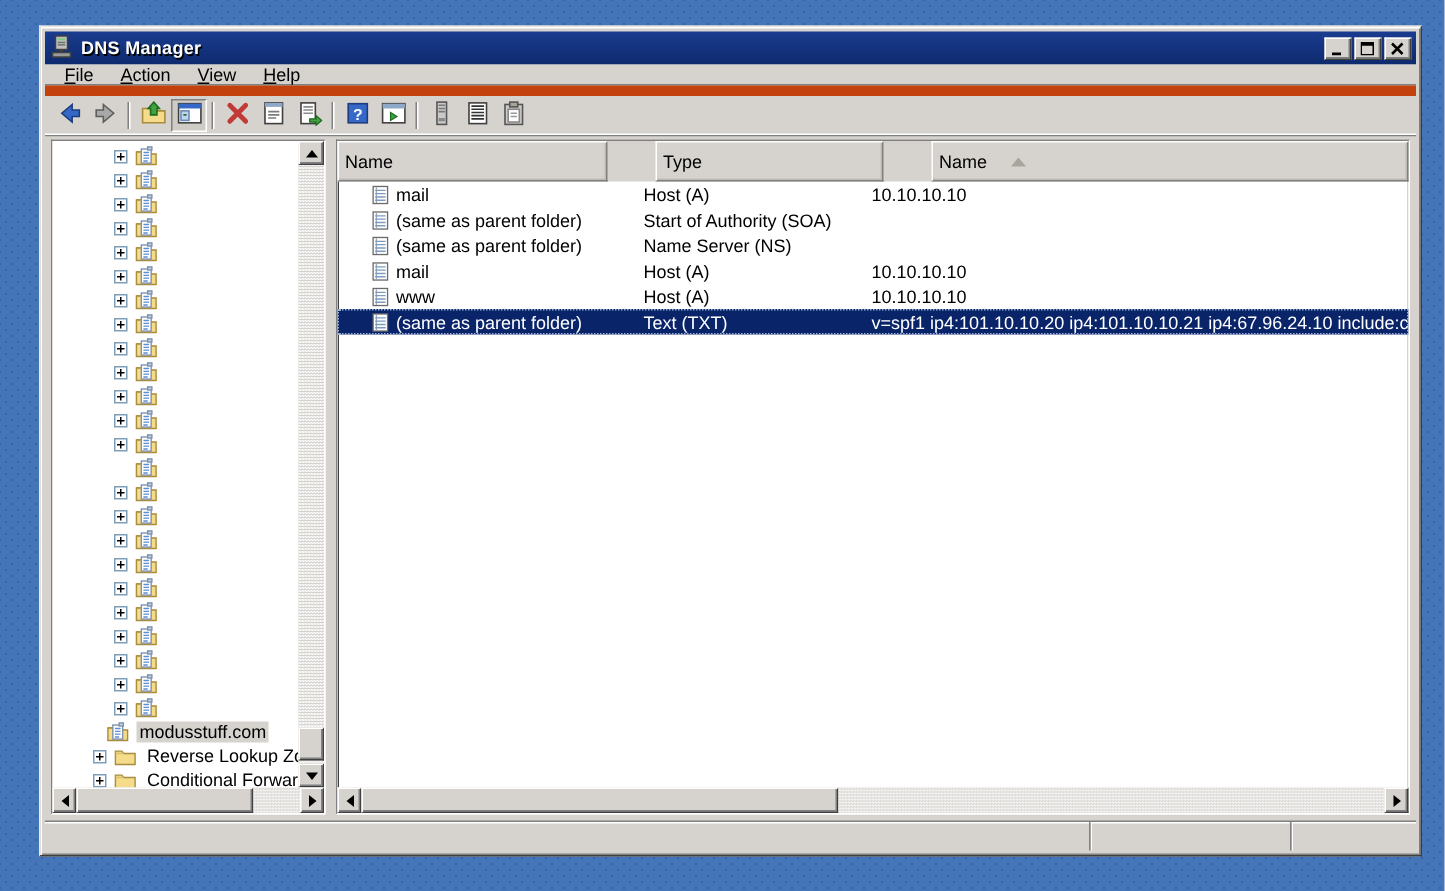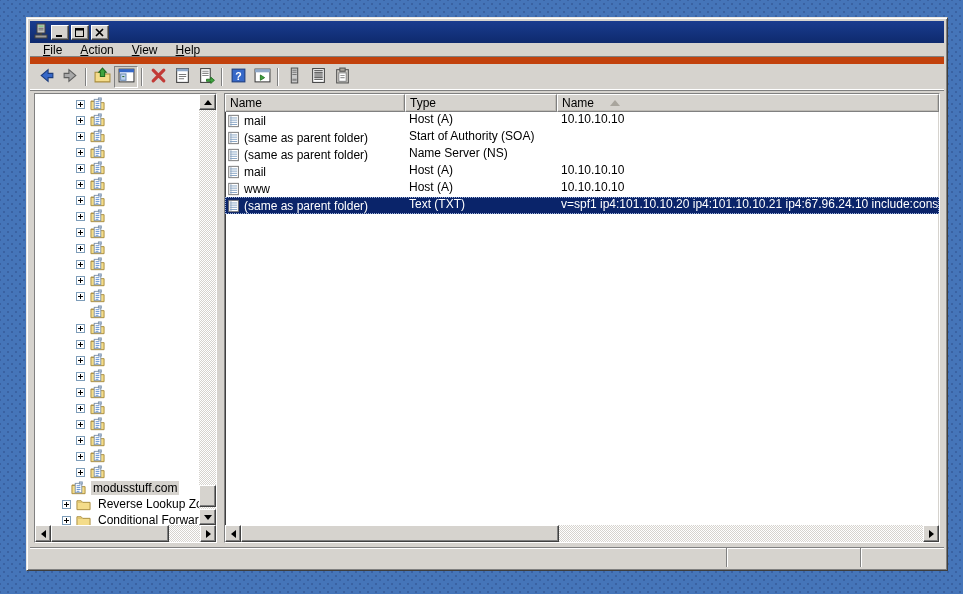--- a/index.html
+++ b/index.html
@@ -73,32 +73,32 @@
   .tree-row .plusbox::before{ left:1px; right:1px; top:3px; height:1px; }
   .tree-row .plusbox::after{ top:1px; bottom:1px; left:3px; width:1px; }
   .tree-row .plus-spacer{ width:13px; flex:0 0 auto; }
   .tree-row .t-icon{ width:17px; height:15px; flex:0 0 auto; margin-right:4px; }
   .tree-row .t-label{ padding:0 2px; }
   .tree-row.sel .t-label{ background:#D6D3CE; }
 
   .splitter{ width:7px; flex:0 0 auto; }
 
   .list-panel{ flex:1 1 auto; display:flex; flex-direction:column; min-width:0; min-height:0; background:#fff; }
-  .list-header{ display:flex; height:18px; flex:0 0 auto; background:#D6D3CE; }
+  .list-header{ display:flex; height:27px; flex:0 0 auto; background:#D6D3CE;gap:32px; }
   .hdr-cell{
     border:1px solid; border-color:#FFFFFF #808080 #808080 #FFFFFF;
     box-shadow: inset -1px -1px 0 #BDBAB4;
     background:#D6D3CE; padding:1px 4px; display:flex; align-items:center;
     overflow:hidden; white-space:nowrap;
   }
   .sort-asc{ width:0; height:0; margin-left:16px;
     border-left:5px solid transparent; border-right:5px solid transparent;
     border-bottom:6px solid #A9A59D; }
   .list-body{ flex:1 1 auto; overflow:hidden; }
-  .list-row{ display:flex; height:17px; white-space:nowrap; }
+  .list-row{ display:flex; height:17px; align-items:center; white-space:nowrap;padding-left:20px; }
   .list-row .cell{ overflow:hidden; padding:0 4px; flex:0 0 auto; }
   .list-row .r-icon{ width:14px; height:14px; flex:0 0 auto; margin:0 3px 0 2px; }
   .list-row.sel{ background:#0A246A; color:#fff; outline:1px dotted #9CB0D8; outline-offset:-1px; }
 
   
   .sb-track{
     background-color:#E7E5DF;
     background-image: conic-gradient(#FFFFFF 25%, #D6D3CE 0 50%, #FFFFFF 0 75%, #D6D3CE 0);
     background-size:2px 2px;
   }
@@ -144,20 +144,21 @@
     <span class="app-icon">
       <svg width="16" height="16" viewBox="0 0 16 16">
         <rect x="4" y="1" width="8" height="9" fill="#BFBFBF" stroke="#404040"></rect>
         <rect x="5.5" y="2.5" width="5" height="1.4" fill="#7EC87E"></rect>
         <rect x="5.5" y="4.8" width="5" height="1" fill="#707070"></rect>
         <rect x="5.5" y="6.4" width="5" height="1" fill="#707070"></rect>
         <rect x="2" y="12" width="12" height="3" fill="#9A9A9A" stroke="#404040"></rect>
         <rect x="7" y="10" width="2" height="2" fill="#404040"></rect>
       </svg>
     </span>
+    <span class="title">DNS Manager</span>
     <span class="tb-btn">
       <svg width="10" height="9" viewBox="0 0 10 9">
           <rect x="1" y="7" width="6" height="2" fill="#000"></rect>
         </svg>
     </span>
     <span class="tb-btn">
       <svg width="10" height="9" viewBox="0 0 10 9">
           <rect x="0.5" y="0.5" width="8" height="8" fill="none" stroke="#000"></rect>
           <rect x="0.5" y="0.5" width="8" height="2" fill="#000"></rect>
         </svg>

